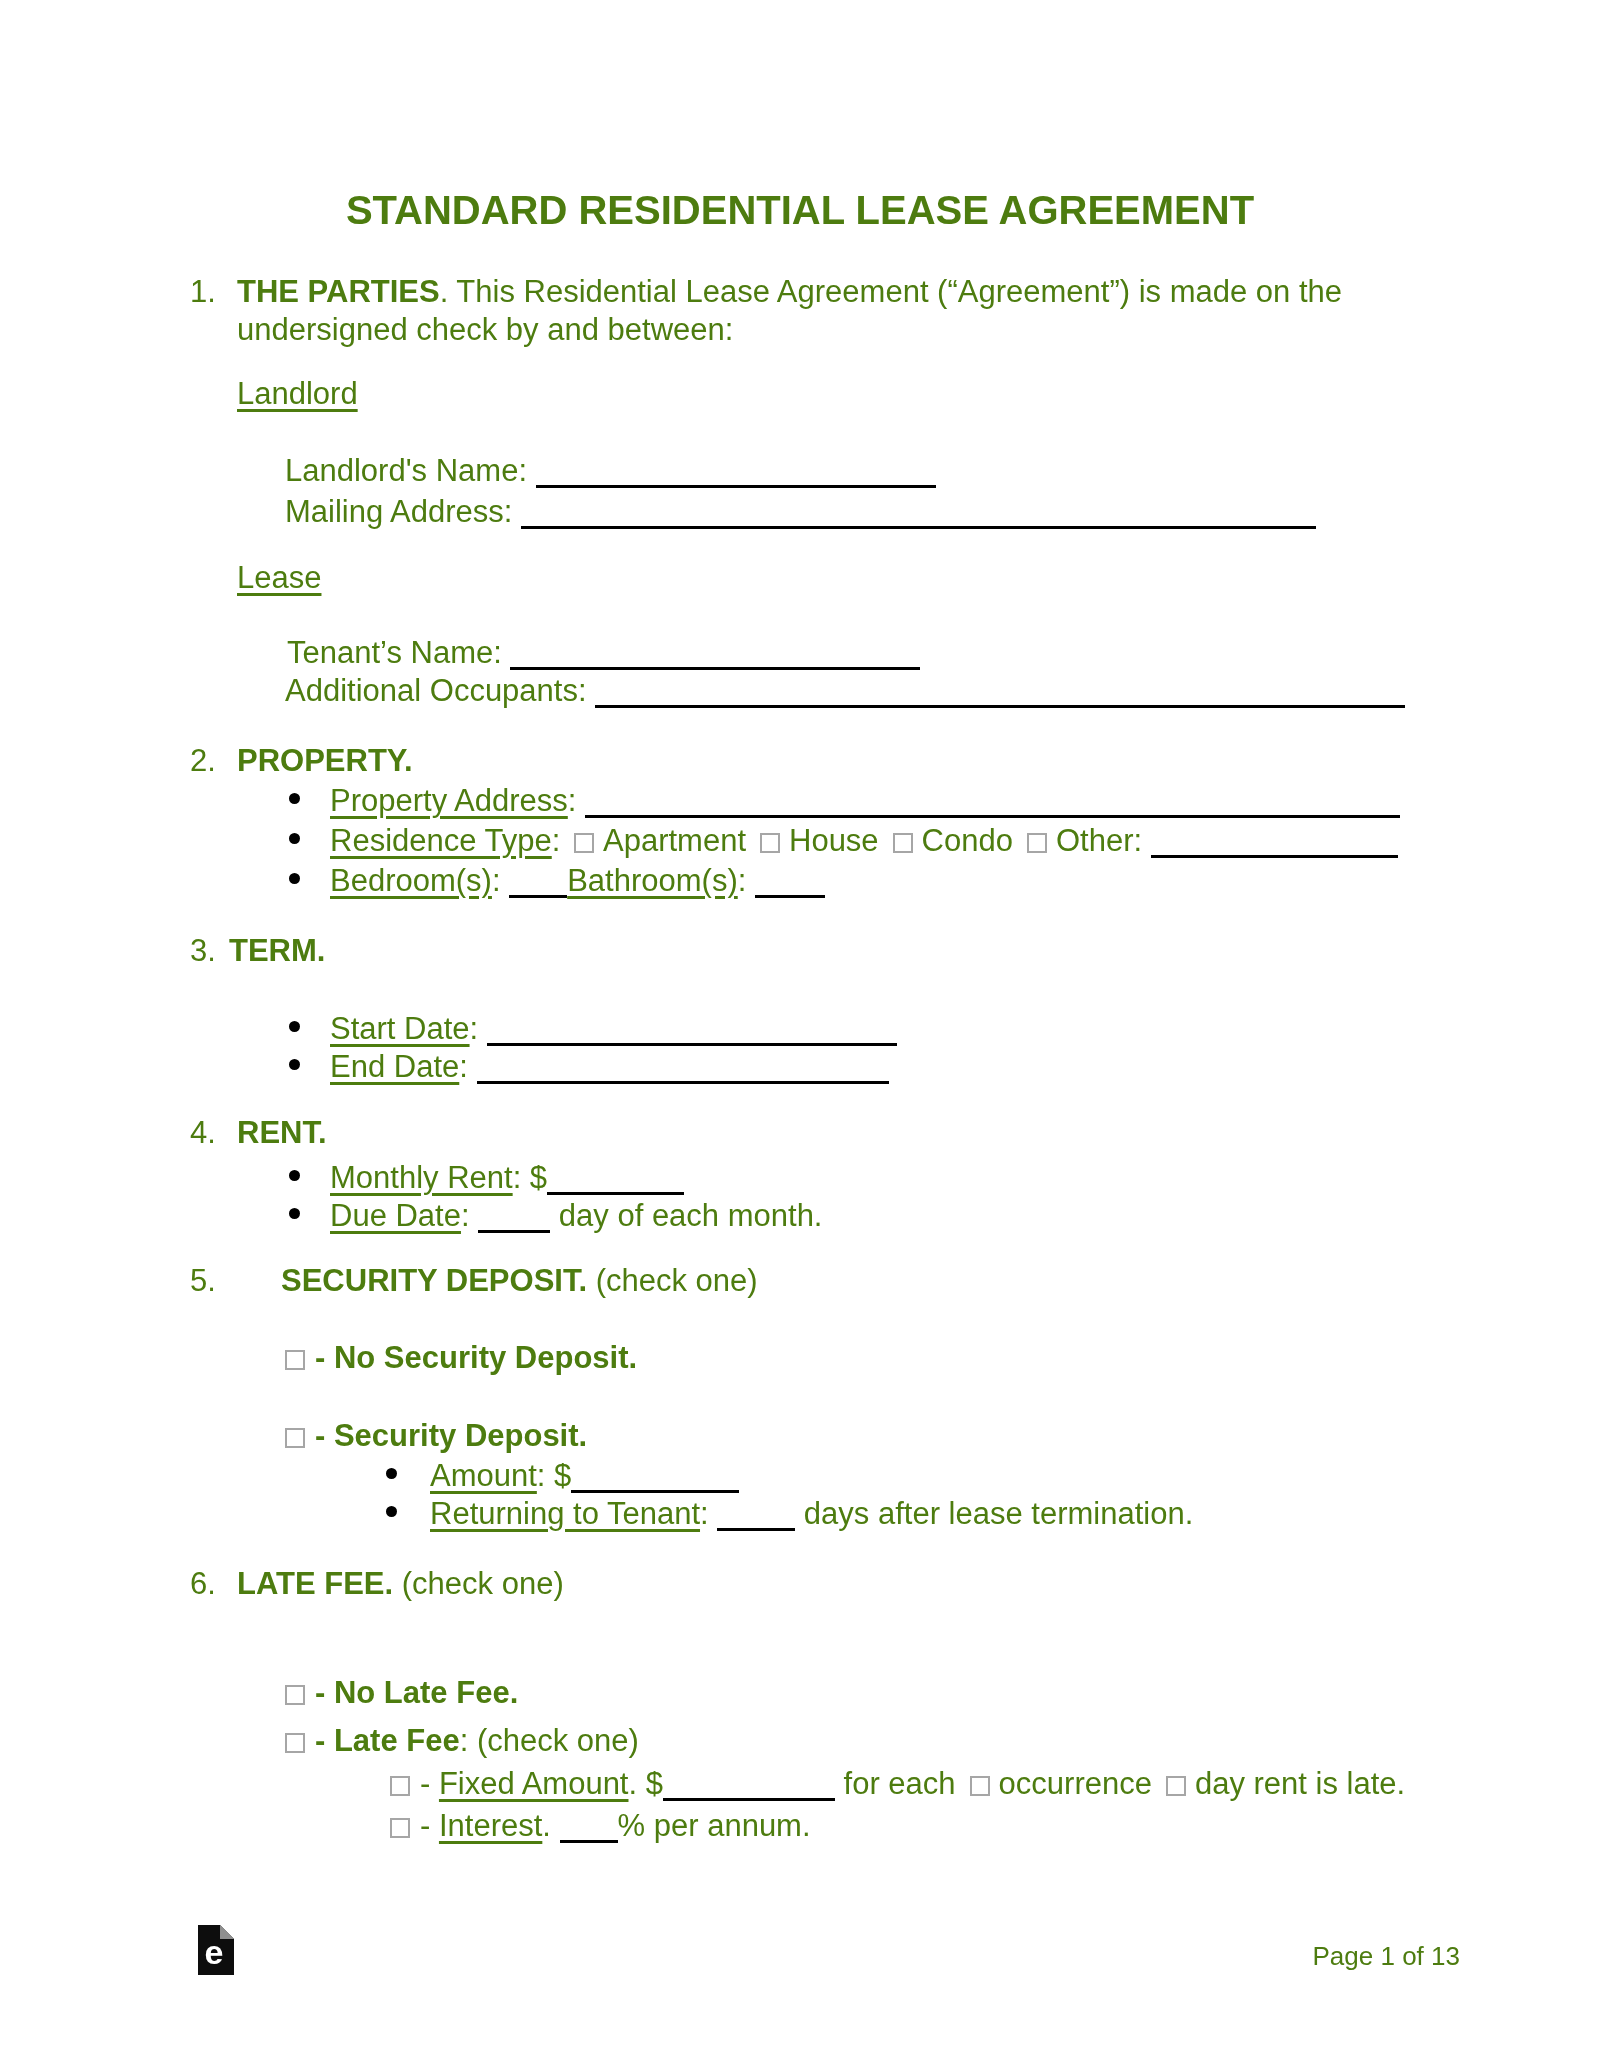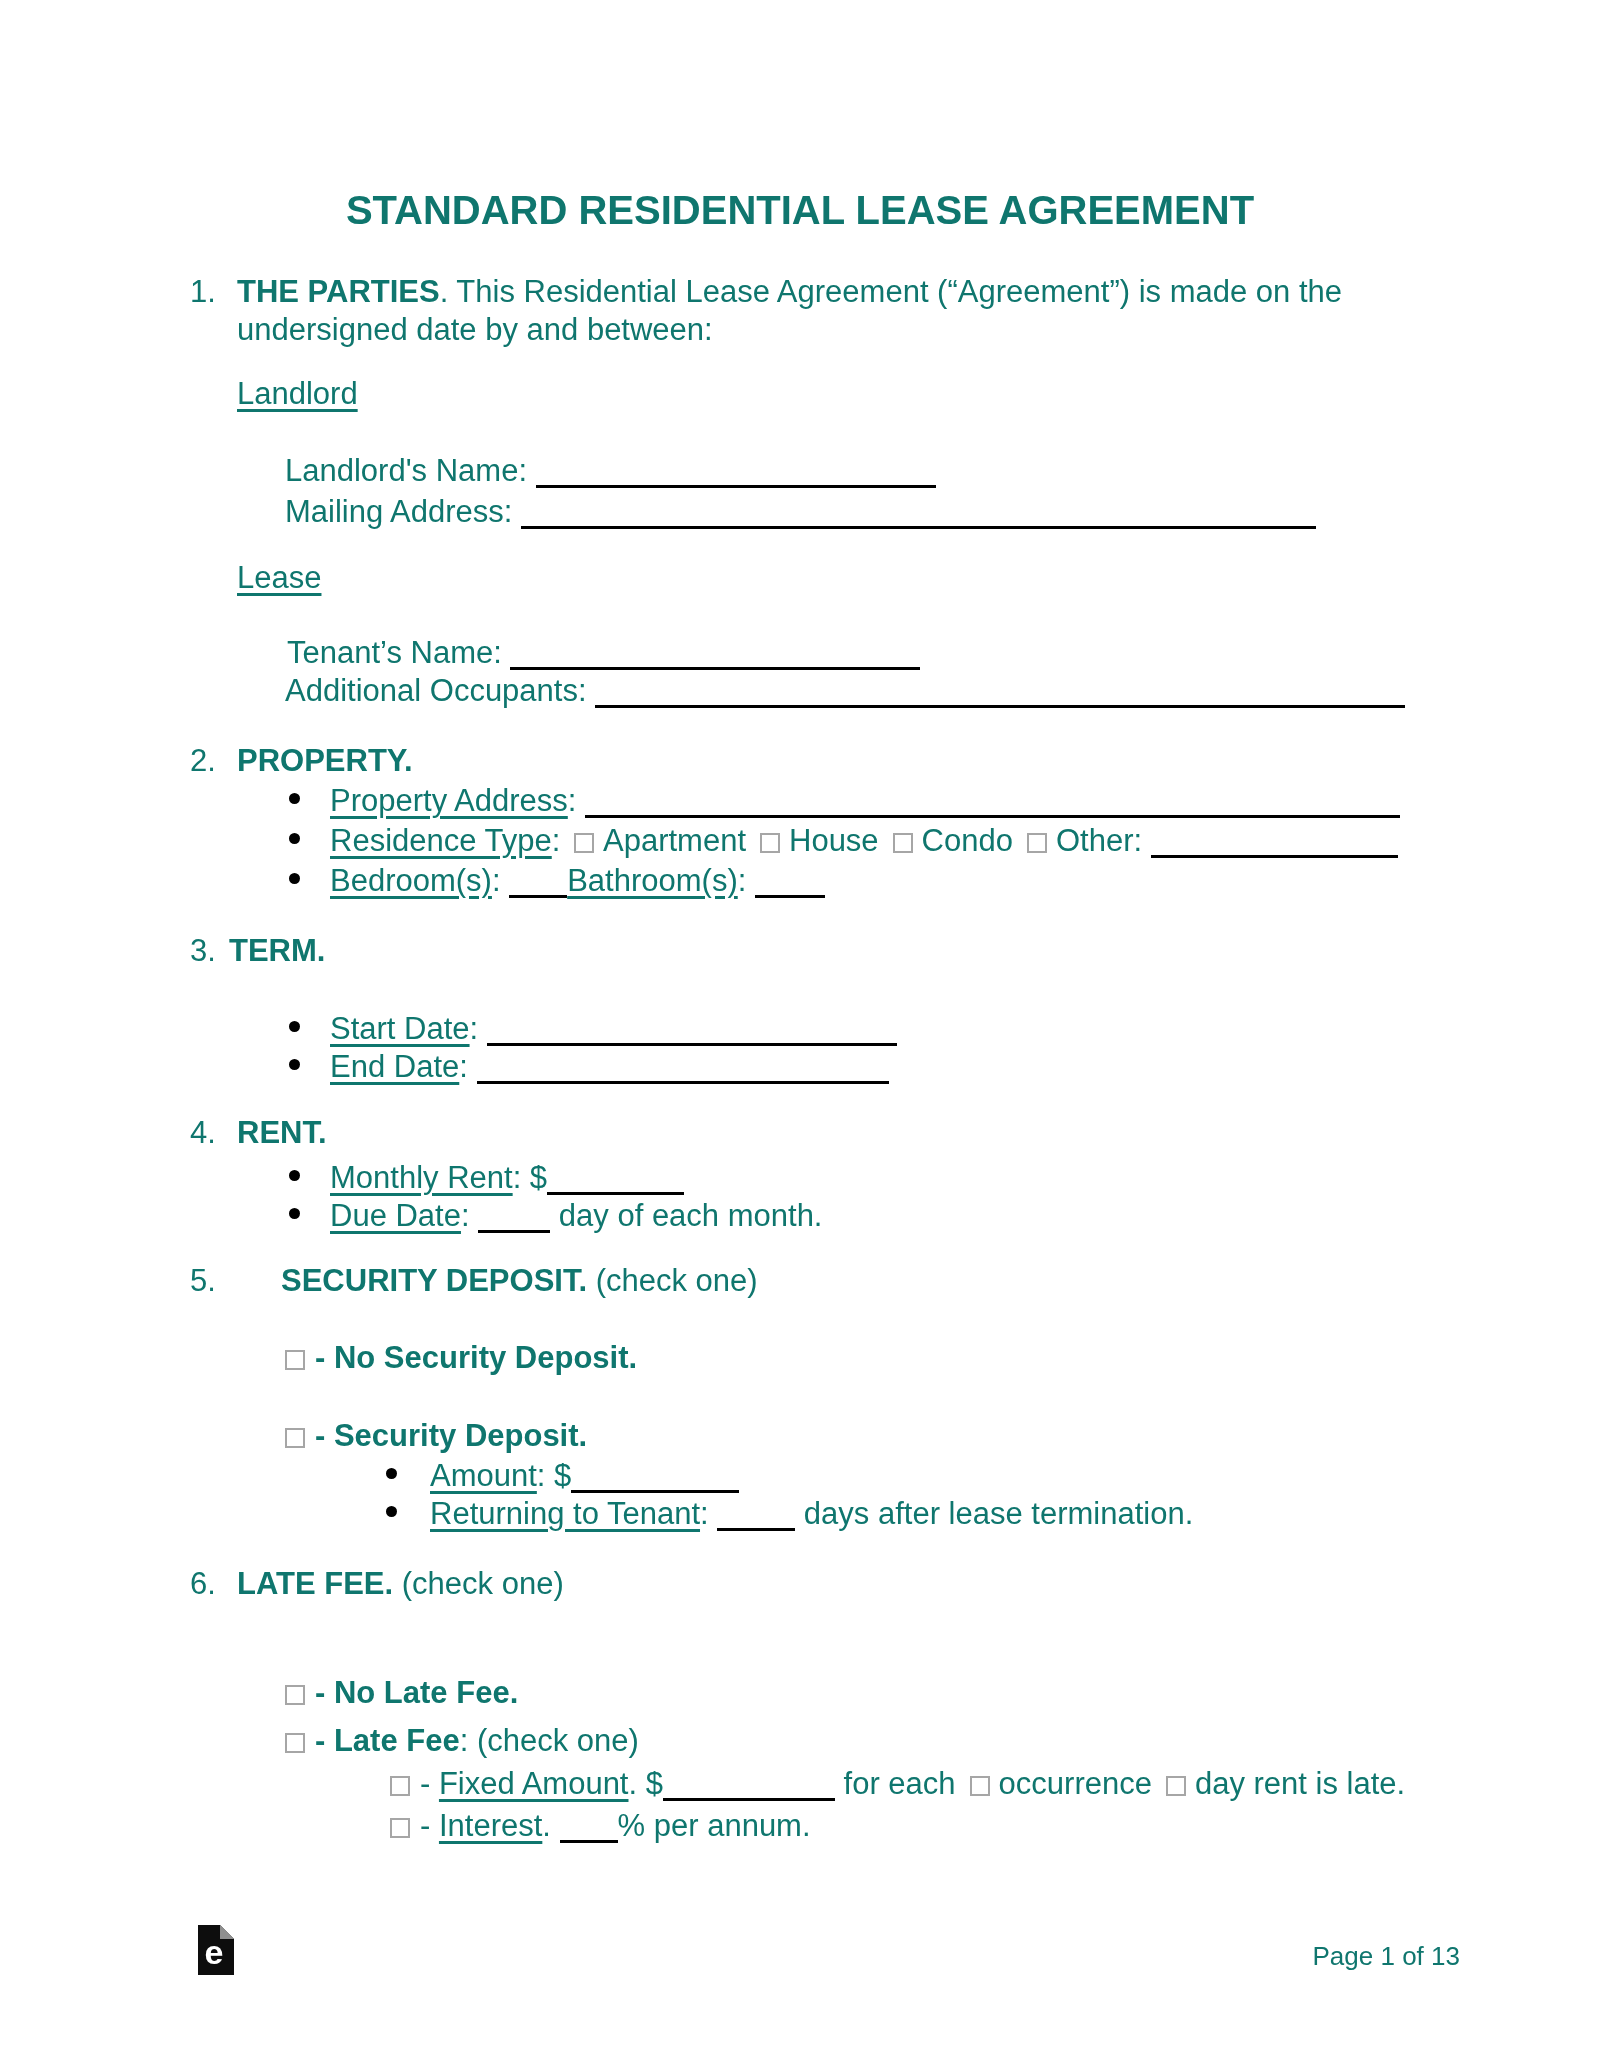--- a/index.html
+++ b/index.html
@@ -1,18 +1,18 @@
 <!DOCTYPE html>
 <html><head>
 <meta charset="utf-8">
 <style>
   html,body { margin:0; padding:0; background:#ffffff; }
   #page {
     position:relative; width:1600px; height:2070px; background:#ffffff;
-    font-family:"Liberation Sans","DejaVu Sans",sans-serif; color:#0f766e;
+    font-family:"Liberation Sans","DejaVu Sans",sans-serif; color:#4d7c0f;
     overflow:hidden;
   }
   .ln { position:absolute; font-size:31px; line-height:40px; white-space:nowrap; }
   .b  { font-weight:bold; }
   .u  { text-decoration:underline; text-decoration-thickness:3px; text-underline-offset:5px; }
   .title {
     position:absolute; top:186px; left:0; width:1600px; text-align:center;
     font-size:40px; line-height:48px; font-weight:bold;
   }
   .blank {
@@ -41,21 +41,21 @@
 <body>
 
 <div id="page">
 
   <div class="title">STANDARD RESIDENTIAL LEASE AGREEMENT</div>
 
   <div class="ln" style="top:272px;left:190px;">1.</div>
   <div class="ln" style="top:272px;left:237px;">
     <span class="b">THE PARTIES</span><span>. This Residential Lease Agreement (“Agreement”) is made on the</span>
   </div>
-  <div class="ln" style="top:310px;left:237px;">undersigned date by and between:</div>
+  <div class="ln" style="top:310px;left:237px;">undersigned check by and between:</div>
 
   <div class="ln" style="top:374px;left:237px;">
     <span class="u">Landlord</span>
   </div>
 
   <div class="ln" style="top:492px;left:285px;">
     <span>Mailing Address: </span><span class="blank" style="width:795px;"></span>
   </div>
   <div class="ln" style="top:451px;left:285px;">
     <span>Landlord's Name: </span><span class="blank" style="width:400px;"></span>

